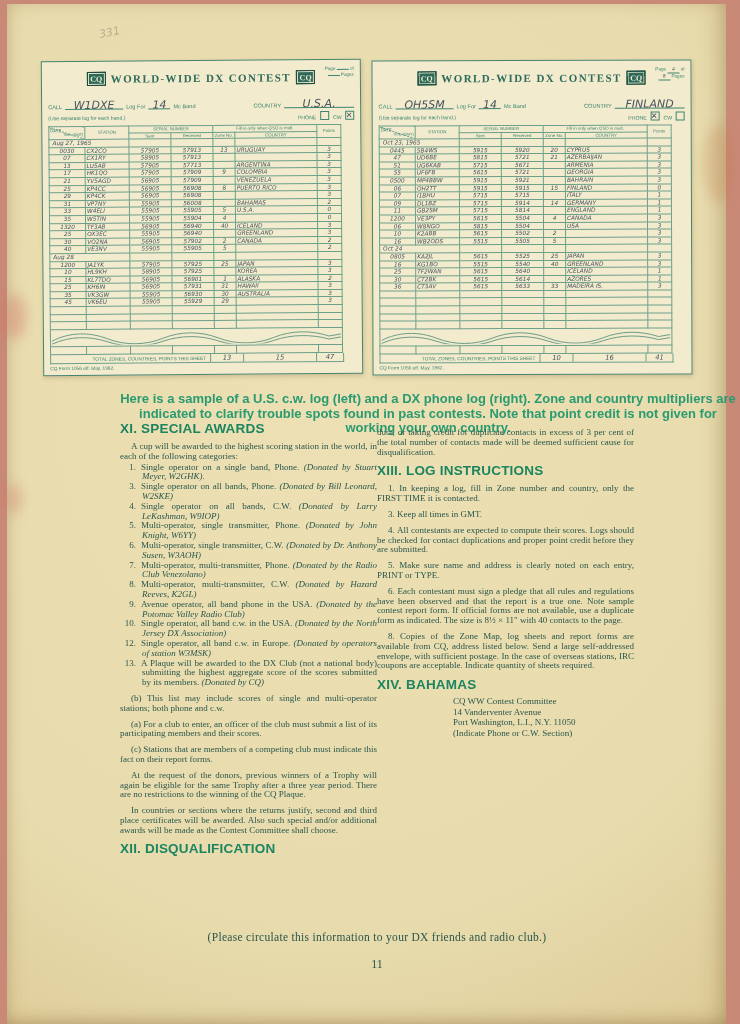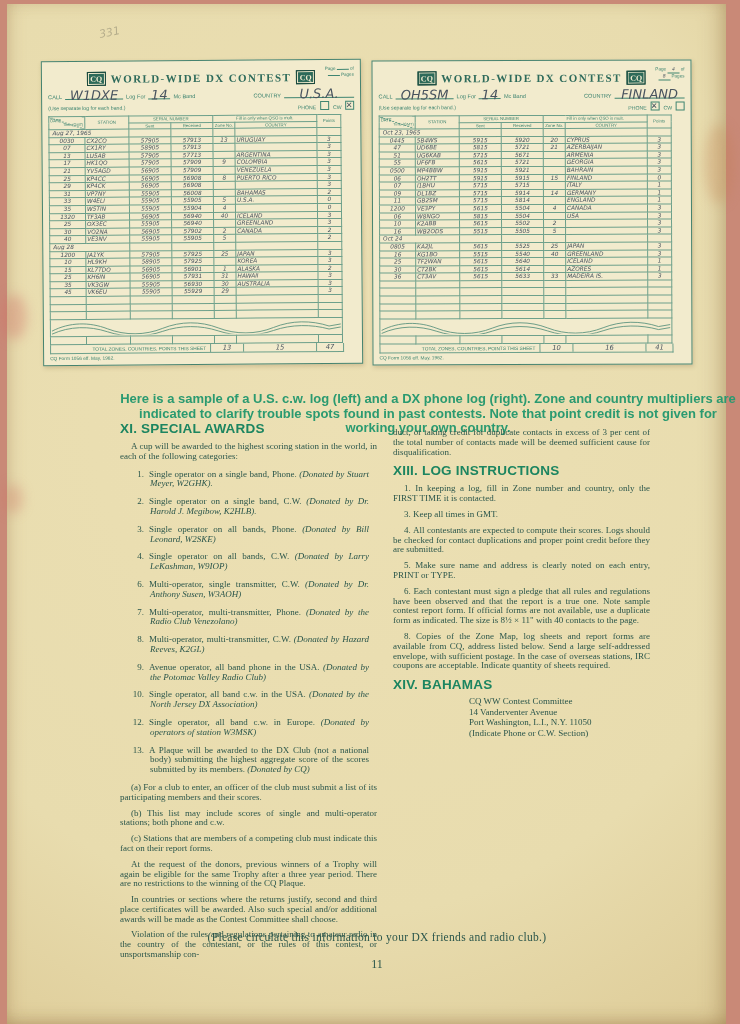--- a/index.html
+++ b/index.html
@@ -27,21 +27,21 @@
   .lf-head{display:flex;align-items:center;justify-content:center;gap:5px;position:relative;height:22px;}
   .cq-logo{width:17px;height:12px;background:#2d6a59;color:#f2ecd0;font-family:"Liberation Serif",serif;
            font-weight:bold;font-size:8px;display:flex;align-items:center;justify-content:center;
            border:1px solid #1d4a3e;box-shadow:inset 0 0 0 1px #f2ebcd;}
   .lf-title{font-family:"Liberation Serif",serif;font-weight:bold;font-size:11px;letter-spacing:1.4px;color:#2e6b5b;}
   .page-of{position:absolute;right:0;top:0;font-size:4.6px;line-height:6px;text-align:right;color:#3f8571;}
   .page-of .blank{display:inline-block;min-width:12px;border-bottom:.8px solid #3f8571;text-align:center;}
   .hw{font-family:"DejaVu Sans",sans-serif;font-style:italic;color:#49545f;}
   .lf-line{display:flex;align-items:flex-end;font-size:5.6px;margin-top:3px;gap:3px;}
   .lf-line .blank{border-bottom:.8px solid #3f8571;text-align:center;}
-  .lf-line .hw{font-size:13px;line-height:6px;}
+  .lf-line .hw{font-size:11px;line-height:6px;margin-top:10px;}
   .b-call{min-width:58px;} .b-band{min-width:22px;} .b-ctry{min-width:70px;}
   .spacer{flex:1;}
   .lf-line2{display:flex;justify-content:space-between;font-size:5.2px;margin-top:3px;align-items:center;}
   .cbx{display:inline-block;width:7px;height:7px;border:.9px solid #3f8571;position:relative;
        vertical-align:-1px;margin-left:2px;}
   .cbx.checked::after{content:"✕";position:absolute;left:-0.5px;top:-1.5px;font-size:8px;color:#49545f;
        font-family:"DejaVu Sans",sans-serif;}
   table.lf{border-collapse:collapse;table-layout:fixed;width:292px;margin-top:4px;}
   table.lf th,table.lf td{border:.8px solid #6da08b;padding:0 1px;overflow:hidden;white-space:nowrap;}
   table.lf th{font-size:4.4px;font-weight:normal;color:#3f8571;line-height:5.5px;}
@@ -55,28 +55,28 @@
   .totals .tlabel{flex:1;font-size:4.8px;text-align:right;padding:2px 4px 1px 0;color:#3f8571;}
   .tbox{border-left:.8px solid #6da08b;display:flex;align-items:center;justify-content:center;}
   .tbox .hw{font-size:6.8px;}
   .tb-z{width:32px;} .tb-c{width:72px;} .tb-p{width:26px;}
   .formnote{font-size:4.8px;margin-top:2px;color:#3f8571;}
   
   .caption{position:absolute;left:112px;top:388px;width:618px;
            font-family:"Liberation Sans",sans-serif;font-weight:bold;font-size:13px;line-height:14.5px;
            color:#2a9a70;text-align:center;}
   
-  .columns{position:absolute;left:113px;top:418px;width:530px;display:flex;gap:16px;color:#2b564b;}
+  .columns{position:absolute;left:113px;top:418px;width:530px;display:flex;color:#2b564b;}
   .col{width:257px;font-size:9px;line-height:9.8px;text-align:justify;}
   h2.sec{font-family:"Liberation Sans",sans-serif;font-size:13.5px;letter-spacing:.2px;color:#1c8560;
          margin:7px 0 4px 0;line-height:14px;}
   h2.sec:first-child{margin-top:0;}
   .para{margin:6px 0 1px 0;text-indent:11px;}
   .para.noind{text-indent:0;}
-  .item{margin:8px;padding-left:22px;text-indent:-22px;}
+  .item{margin:0;padding-left:22px;text-indent:-22px;}
   .item .num{display:inline-block;text-indent:0;width:16px;text-align:right;padding-right:5px;}
   .donor{font-style:italic;}
   .addr{margin-left:76px;line-height:10.6px;}
   
   .circulate{position:absolute;left:0;top:927px;width:740px;text-align:center;
              font-size:11.5px;color:#2b564b;letter-spacing:.3px;}
   .pagenum{position:absolute;left:0;top:953px;width:740px;text-align:center;
            font-size:12px;color:#2b564b;}
 </style>
 </head>
@@ -726,39 +726,39 @@
   </div>
 
   <div class="caption">Here is a sample of a U.S. c.w. log (left) and a DX phone log (right). Zone and country multipliers are indicated to clarify trouble spots found in past contests. Note that point credit is not given for working your own country.</div>
 
   <div class="columns">
     <div class="col">
       <h2 class="sec">XI.  SPECIAL AWARDS</h2>
       <p class="para">A cup will be awarded to the highest scoring station in the world, in each of the following categories:</p>
       <div>
           <p class="item"><span class="num">1.</span><span>Single operator on a single band, Phone. </span><span class="donor">(Donated by Stuart Meyer, W2GHK).</span></p>
-          <p class="item"><span class="num">2.</span><span>Single operator on a single band, C.W. </span><span class="donor">(Donated by Dr. Harold J. Megibow, K2HLB).</span></p>
           <p class="item"><span class="num">3.</span><span>Single operator on all bands, Phone. </span><span class="donor">(Donated by Bill Leonard, W2SKE)</span></p>
           <p class="item"><span class="num">4.</span><span>Single operator on all bands, C.W. </span><span class="donor">(Donated by Larry LeKashman, W9IOP)</span></p>
+          <p class="item"><span class="num">5.</span><span>Multi-operator, single transmitter, Phone. </span><span class="donor">(Donated by John Knight, W6YY)</span></p>
           <p class="item"><span class="num">6.</span><span>Multi-operator, single transmitter, C.W. </span><span class="donor">(Donated by Dr. Anthony Susen, W3AOH)</span></p>
           <p class="item"><span class="num">7.</span><span>Multi-operator, multi-transmitter, Phone. </span><span class="donor">(Donated by the Radio Club Venezolano)</span></p>
           <p class="item"><span class="num">8.</span><span>Multi-operator, multi-transmitter, C.W. </span><span class="donor">(Donated by Hazard Reeves, K2GL)</span></p>
           <p class="item"><span class="num">9.</span><span>Avenue operator, all band phone in the USA. </span><span class="donor">(Donated by the Potomac Valley Radio Club)</span></p>
           <p class="item"><span class="num">10.</span><span>Single operator, all band c.w. in the USA. </span><span class="donor">(Donated by the North Jersey DX Association)</span></p>
           <p class="item"><span class="num">12.</span><span>Single operator, all band c.w. in Europe. </span><span class="donor">(Donated by operators of station W3MSK)</span></p>
           <p class="item"><span class="num">13.</span><span>A Plaque will be awarded to the DX Club (not a national body) submitting the highest aggregate score of the scores submitted by its members. </span><span class="donor">(Donated by CQ)</span></p>
         </div>
       <div>
+          <p class="para">(b)  This list may include scores of single and multi-operator stations; both phone and c.w.</p>
           <p class="para">(a)  For a club to enter, an officer of the club must submit a list of its participating members and their scores.</p>
-          <p class="para">(b)  This list may include scores of single and multi-operator stations; both phone and c.w.</p>
           <p class="para">(c)  Stations that are members of a competing club must indicate this fact on their report forms.</p>
           <p class="para">At the request of the donors, previous winners of a Trophy will again be eligible for the same Trophy after a three year period. There are no restrictions to the winning of the CQ Plaque.</p>
           <p class="para">In countries or sections where the returns justify, second and third place certificates will be awarded. Also such special and/or additional awards will be made as the Contest Committee shall choose.</p>
         </div>
-      <p class="para">Violation of the rules and regulations pertaining to amateur radio in the country of the contestant, or the rules of this contest, or unsportsmanship con-</p>
+      <h2 class="sec">XII.  DISQUALIFICATION</h2>
     </div>
     <div class="col">
       <p class="para noind">duct, or taking credit for duplicate contacts in excess of 3 per cent of the total number of contacts made will be deemed sufficient cause for disqualification.</p>
       <h2 class="sec">XIII.  LOG INSTRUCTIONS</h2>
       <div>
           <p class="para"><span>1.</span>&nbsp;<span>In keeping a log, fill in Zone number and country, only the FIRST TIME it is contacted.</span></p>
           <p class="para"><span>3.</span>&nbsp;<span>Keep all times in GMT.</span></p>
           <p class="para"><span>4.</span>&nbsp;<span>All contestants are expected to compute their scores. Logs should be checked for contact duplications and proper point credit before they are submitted.</span></p>
           <p class="para"><span>5.</span>&nbsp;<span>Make sure name and address is clearly noted on each entry, PRINT or TYPE.</span></p>
           <p class="para"><span>6.</span>&nbsp;<span>Each contestant must sign a pledge that all rules and regulations have been observed and that the report is a true one. Note sample contest report form. If official forms are not available, use a duplicate form as indicated. The size is 8½ × 11" with 40 contacts to the page.</span></p>

